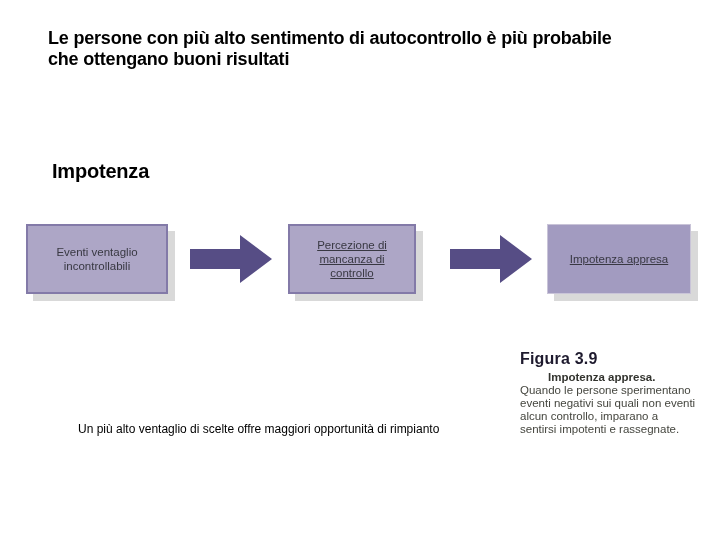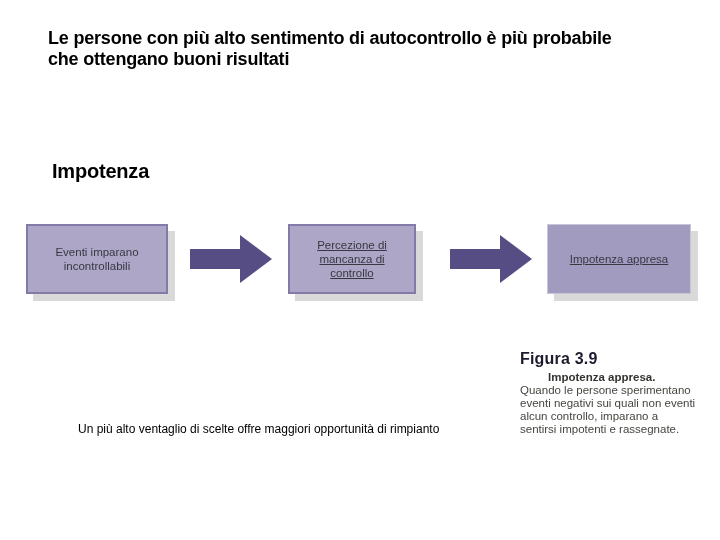--- a/index.html
+++ b/index.html
@@ -71,21 +71,21 @@
 </head>
 <body>
 
 <div class="slide">
 
   <div class="title">Le persone con più alto sentimento di autocontrollo è più probabile che ottengano buoni risultati</div>
 
   <div class="section-heading">Impotenza</div>
 
   <div class="flow-box b1">
-    <span>Eventi imparano incontrollabili</span>
+    <span>Eventi ventaglio incontrollabili</span>
   </div>
 
   <div class="flow-arrow a1">
     <svg viewBox="0 0 82 48" xmlns="http://www.w3.org/2000/svg" aria-hidden="true">
       <polygon points="0,14 50,14 50,0 82,24 50,48 50,34 0,34" fill="#564d85"></polygon>
     </svg>
   </div>
 
   <div class="flow-box b2">
     <span>Percezione di mancanza di controllo</span>

